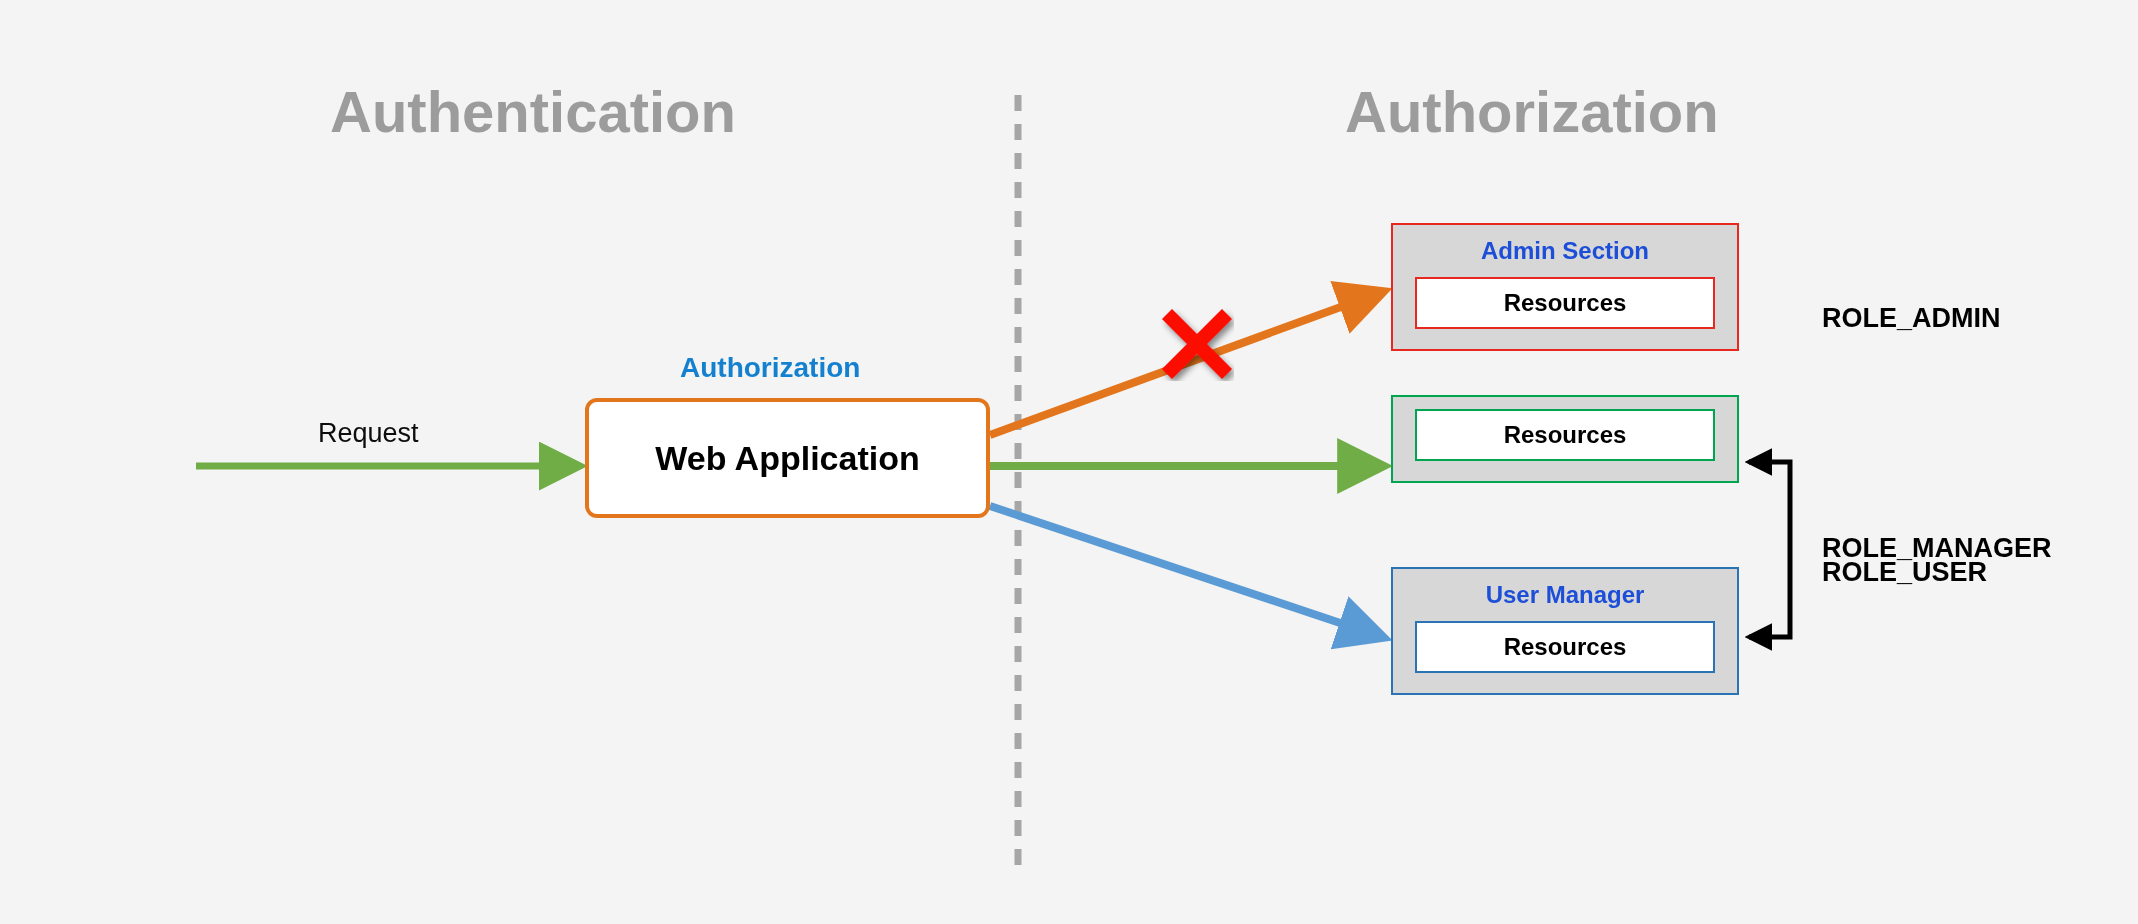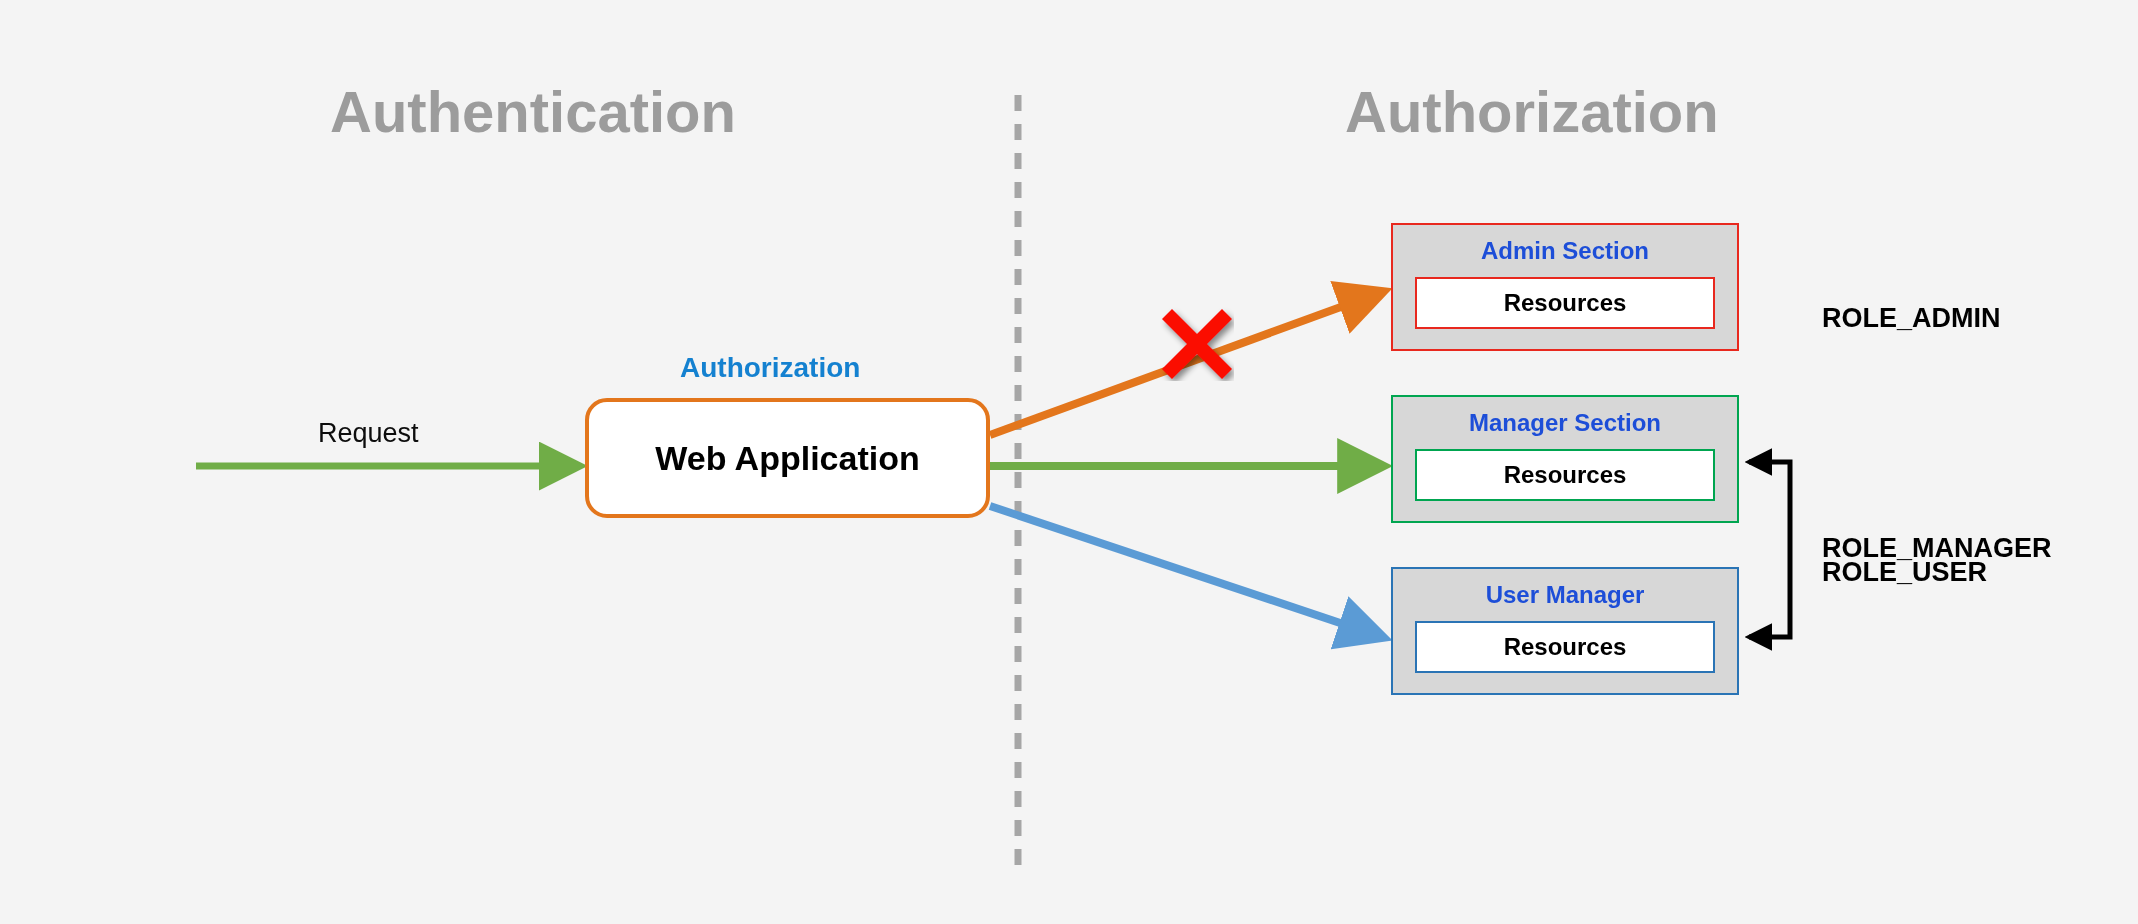--- a/index.html
+++ b/index.html
@@ -118,21 +118,21 @@
 
   
   #webapp {
     position: absolute;
     left: 585px;
     top: 398px;
     width: 405px;
     height: 120px;
     background: #ffffff;
     border: 4px solid #e3761c;
-    border-radius: 22px;
+    border-radius: 12px;
     box-sizing: border-box;
     display: flex;
     align-items: center;
     justify-content: center;
   }
   #webapp-label {
     font-size: 34px;
     font-weight: bold;
     color: #000000;
     white-space: nowrap;
@@ -258,21 +258,20 @@
   </div>
 
   <div class="section-card" id="card-admin">
     <div class="section-title">Admin Section</div>
     <div class="section-resources">
       <span class="section-resources-label">Resources</span>
     </div>
   </div>
 
   <div class="section-card" id="card-manager">
-    <div class="section-title">Manager Section</div>
     <div class="section-resources">
       <span class="section-resources-label">Resources</span>
     </div>
   </div>
 
   <div class="section-card" id="card-user">
     <div class="section-title">User Manager</div>
     <div class="section-resources">
       <span class="section-resources-label">Resources</span>
     </div>

